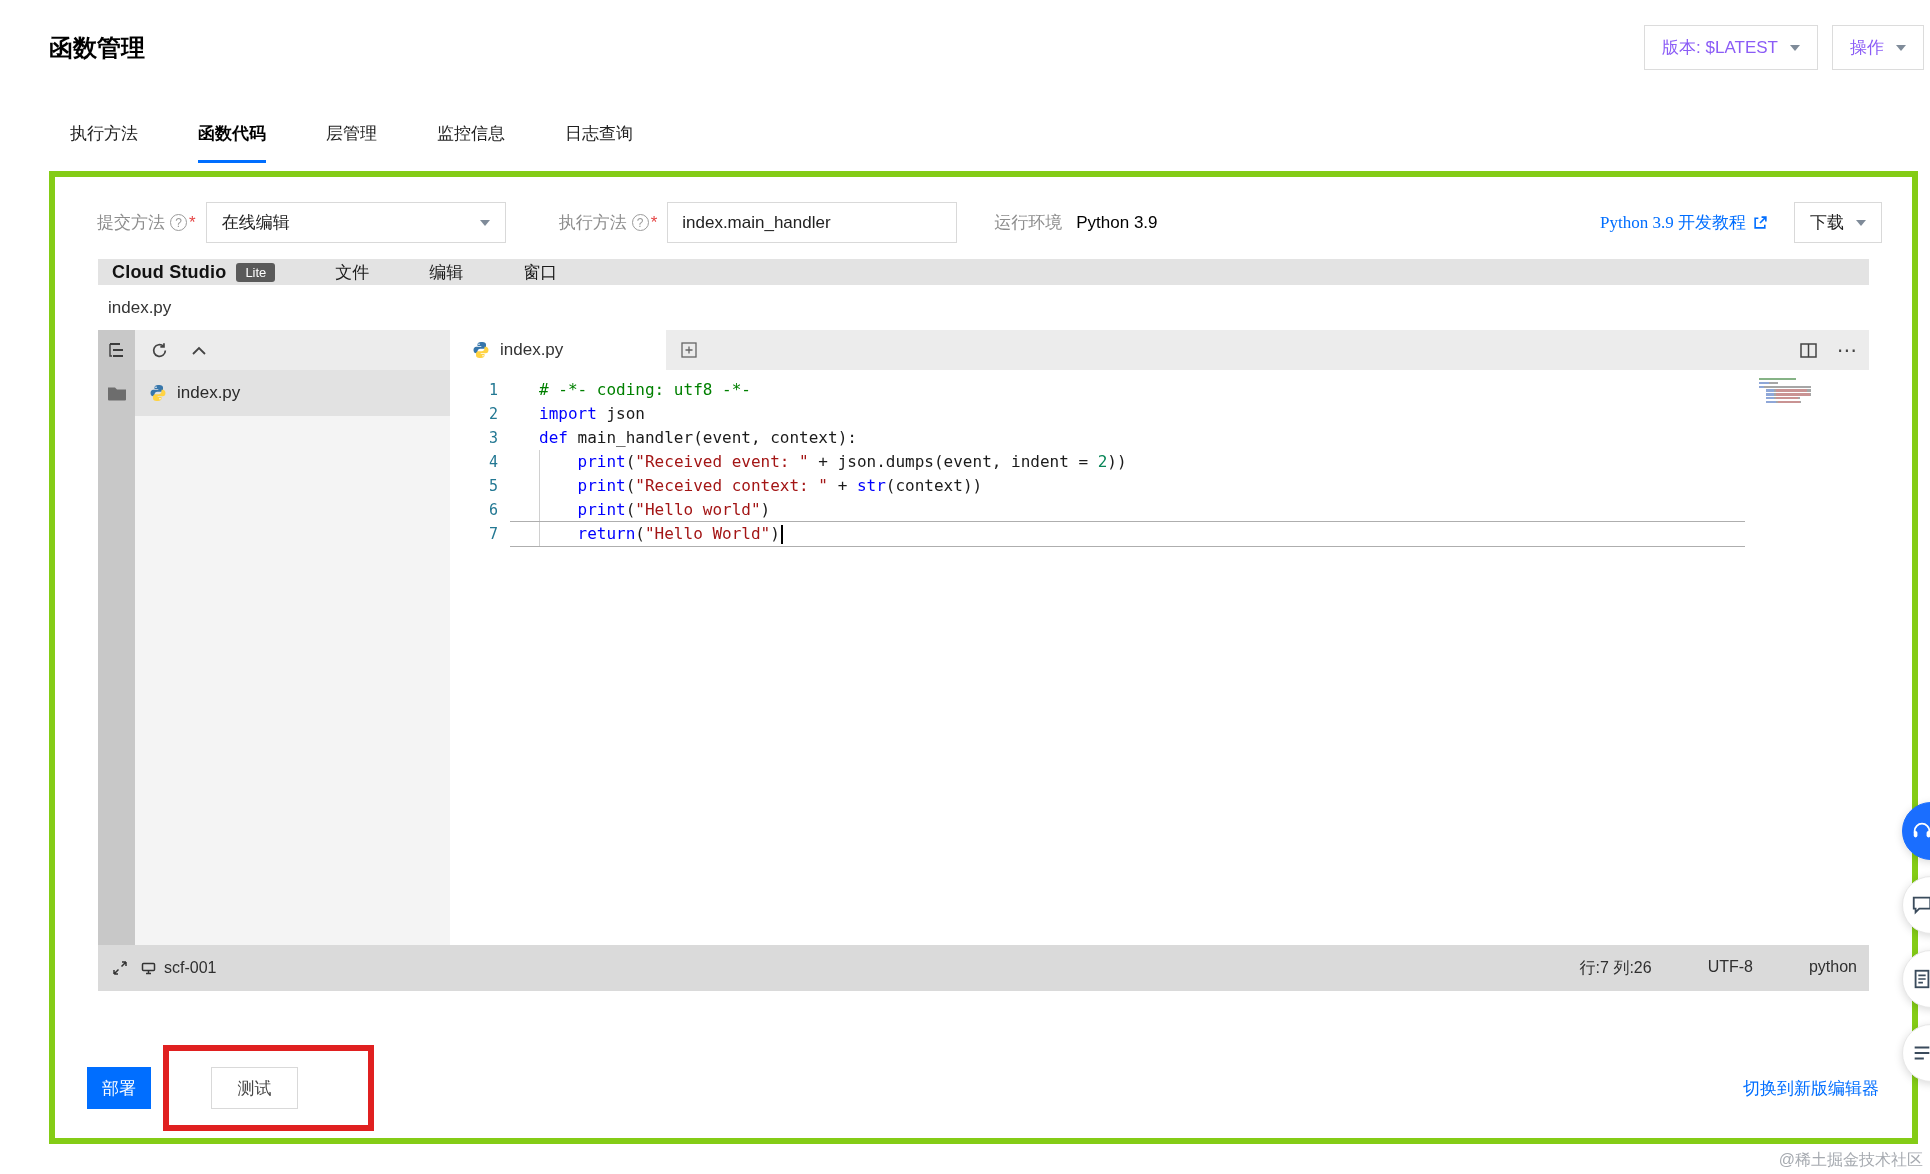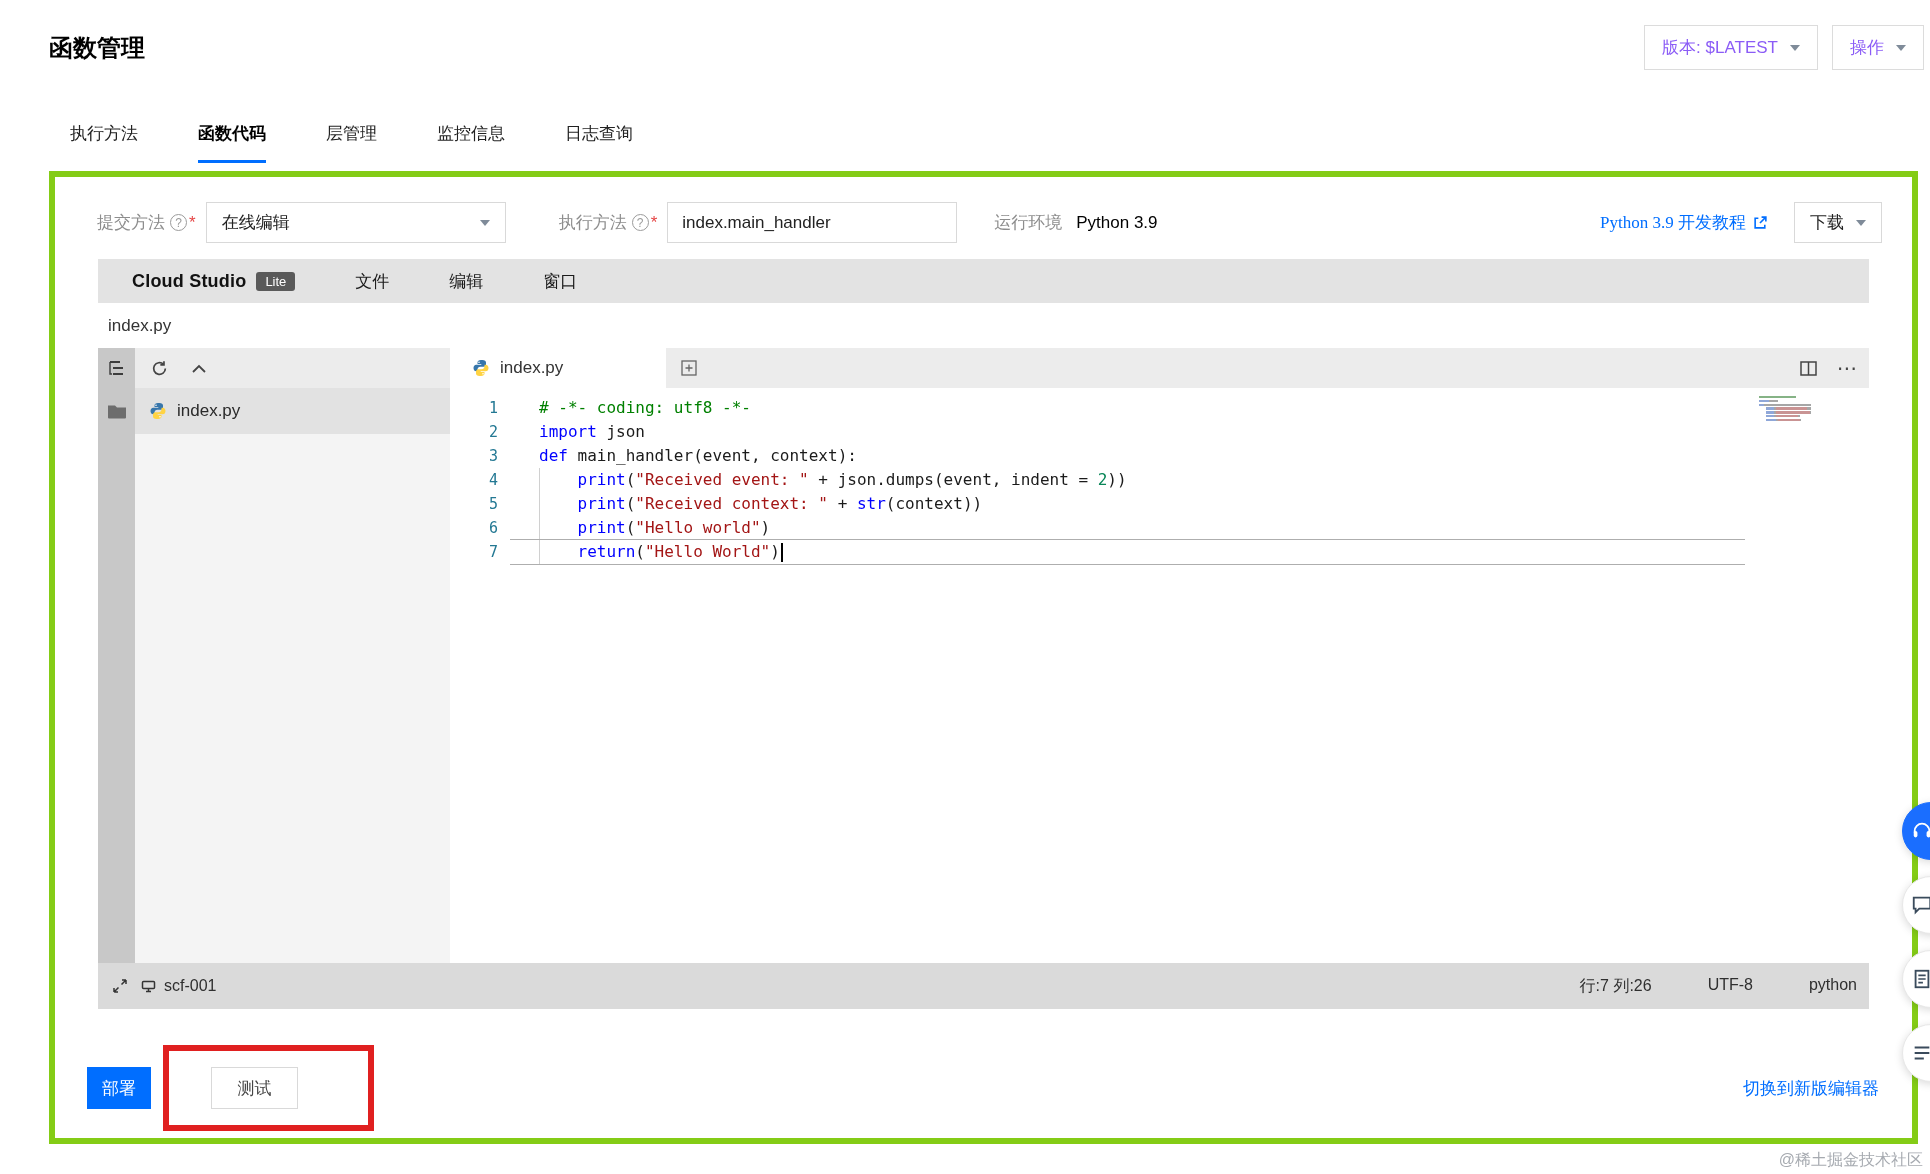--- a/index.html
+++ b/index.html
@@ -41,21 +41,21 @@
   .text-input { width: 290px; height: 41px; border: 1px solid #d9d9d9; padding: 0 14px; font: inherit; color: #222; }
   .runtime-value { color: #000; margin-left: 14px; }
   .tutorial-link { margin-left: auto; color: #006eff; display: flex; align-items: center; gap: 7px;
                    cursor: pointer; text-decoration: none; white-space: nowrap; font-family: Liberation Serif, serif; }
   .download-btn { margin-left: 26px; height: 41px; padding: 0 15px; background: #fff; border: 1px solid #d9d9d9;
                   display: flex; align-items: center; gap: 12px; font-size: 17px; color: #222; cursor: pointer;
                   font-family: inherit; }
 
   
   .editor { margin: 16px 43px 0 43px; }
-  .ed-menubar { height: 44px; background: #e3e3e3; display: flex; align-items: center; padding-left: 34px; }
+  .ed-menubar { height: 26px; background: #e3e3e3; display: flex; align-items: center; padding-left: 14px; }
   .brand { font-size: 18px; font-weight: bold; color: #121212; letter-spacing: .2px; }
   .badge { background: #5a5a5a; color: #fff; font-size: 13px; padding: 2px 9px; border-radius: 3px; margin-left: 10px; }
   .menubar-menus { display: flex; }
   .menu-item { font-size: 17px; color: #1b1b1b; margin-left: 60px; cursor: pointer; }
   .ed-pathbar { height: 45px; background: #fff; display: flex; align-items: center; padding-left: 10px;
                 font-size: 17px; color: #333; }
 
   .ed-main { display: flex; height: 615px; }
   .activity-strip { width: 37px; background: #c8c8c8; flex-shrink: 0; }
   .act-cell { height: 40px; display: flex; align-items: center; justify-content: center; cursor: pointer; }

